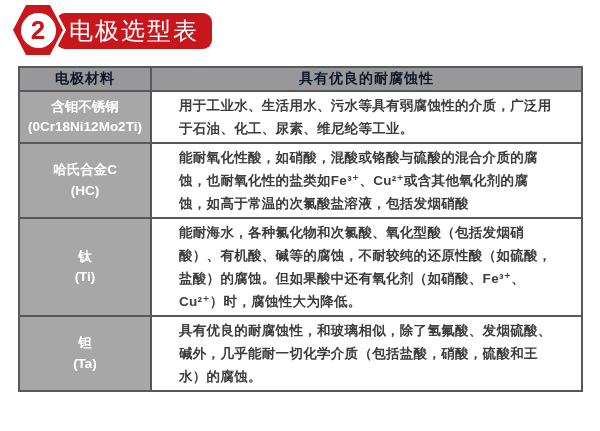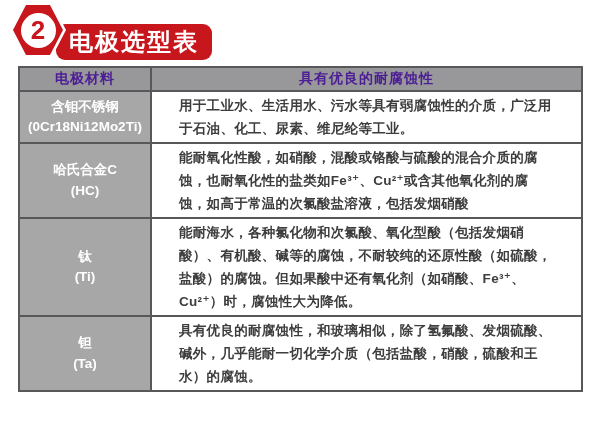--- a/index.html
+++ b/index.html
@@ -11,24 +11,24 @@
   }
   *{box-sizing:border-box;}
   html,body{margin:0;padding:0;}
   body{
     width:600px;height:431px;background:#ffffff;position:relative;overflow:hidden;
     font-family:"Liberation Sans","DejaVu Sans",sans-serif;
   }
   
   .header-area{position:absolute;left:0;top:0;width:600px;height:62px;}
   .banner{
-    position:absolute;left:56px;top:24px;width:156px;height:36px;
+    position:absolute;left:56px;top:13px;width:156px;height:36px;
     background:var(--red);border-radius:9px;z-index:1;
     display:flex;align-items:center;justify-content:center;
-    color:#ffffff;font-weight:bold;font-size:24px;letter-spacing:2px;
+    color:#ffffff;font-weight:normal;font-size:24px;letter-spacing:2px;
   }
   .badge-outer{
     position:absolute;left:10px;top:2px;width:56px;height:56px;z-index:2;
     background:#ffffff;
     clip-path:polygon(26% 0,74% 0,100% 50%,74% 100%,26% 100%,0 50%);
     display:flex;align-items:center;justify-content:center;
   }
   .badge-hex{
     width:50px;height:50px;background:var(--red);
     clip-path:polygon(26% 0,74% 0,100% 50%,74% 100%,26% 100%,0 50%);
@@ -40,21 +40,21 @@
     color:var(--red);font-weight:bold;font-size:26px;line-height:1;
   }
   
   table.etable{
     position:absolute;left:18px;top:66px;width:565px;
     border-collapse:collapse;table-layout:fixed;
   }
   col.c-mat{width:132px;}
   .etable th,.etable td{border:2px solid var(--border-gray);overflow:hidden;}
   .etable th{
-    background:var(--hdr-gray);color:#4c1d95;
+    background:var(--hdr-gray);color:#0f172a;
     font-size:14px;font-weight:bold;text-align:center;
     height:22px;padding:2px 4px;letter-spacing:1px;
   }
   td.mat{
     background:var(--mat-gray);color:#ffffff;font-weight:bold;
     font-size:13.5px;text-align:center;vertical-align:middle;
     white-space:pre-line;line-height:1.5;padding:2px 2px;
   }
   td.desc{
     background:#ffffff;color:var(--desc-color);font-weight:bold;

